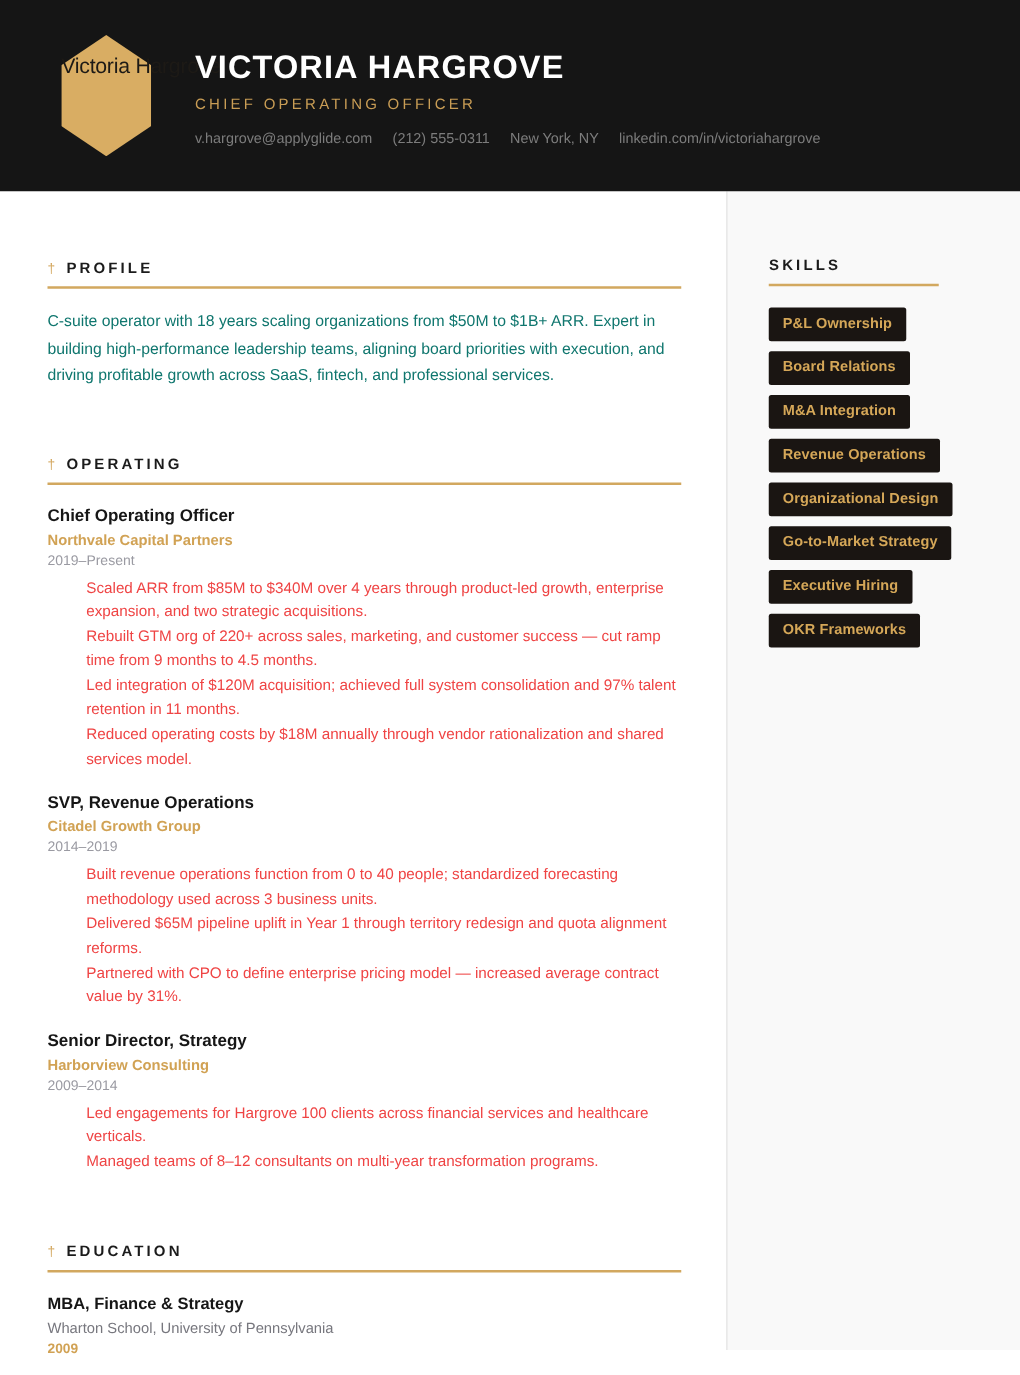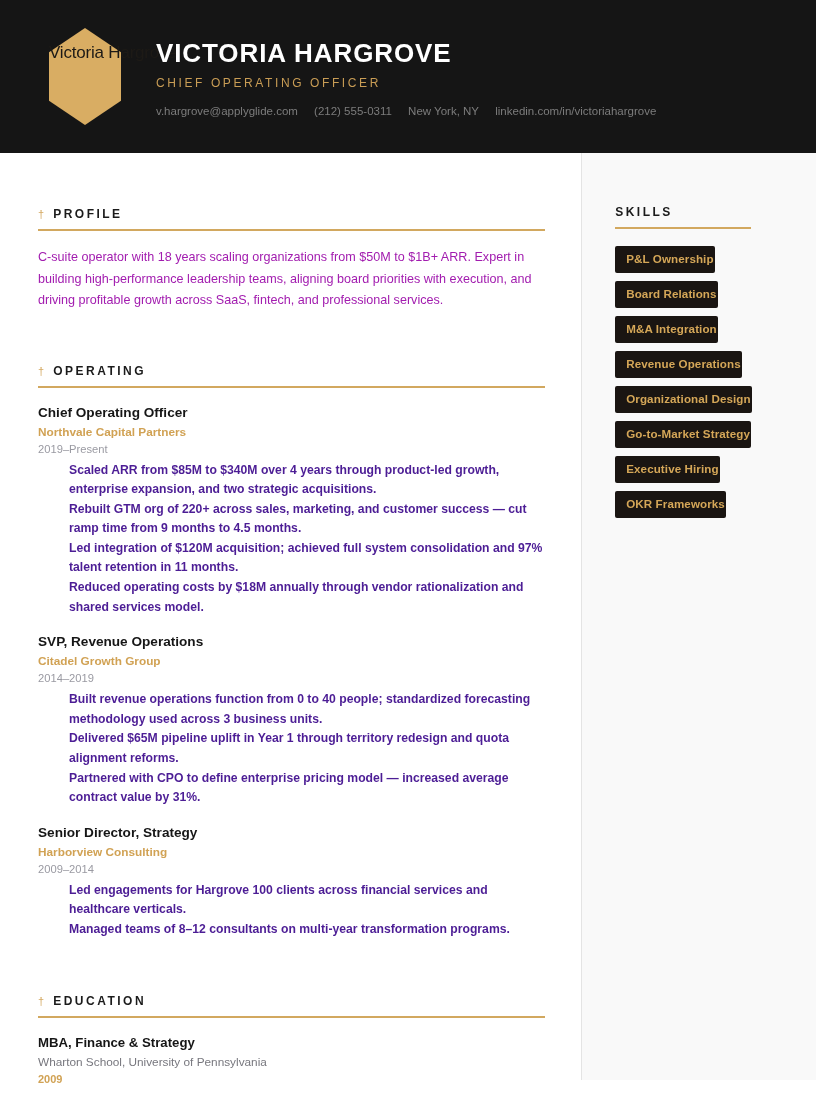--- a/index.html
+++ b/index.html
@@ -142,21 +142,21 @@
     margin-bottom: 16px;
   }
   .aside .sec-rule {
     margin-top: 8px;
     margin-bottom: 17px;
     width: 136px;
   }
 
   
   .profile-text {
-    color: #a21caf;
+    color: #0f766e;
     font-size: 12.6px;
     line-height: 21.5px;
     margin: 0 0 24px 0;
   }
 
   
   .job { margin-bottom: 16px; }
   .job:last-child { margin-bottom: 0; }
   .job-title {
     color: #161616;
@@ -177,25 +177,24 @@
     font-size: 11.2px;
     line-height: 14px;
     margin: 0 0 5px 0;
   }
   .bullets {
     list-style: none;
     margin: 0;
     padding: 0 0 0 31px;
   }
   .bullets li {
-    color: #4c1d95;
+    color: #ef4444;
     font-size: 12.2px;
     line-height: 19.6px;
     margin: 0;
-    font-weight: bold;
   }
   .exp-block { margin-bottom: 26px; }
 
   
   .edu { margin-bottom: 17px; }
   .edu:last-child { margin-bottom: 0; margin-left: 23px; }
   .edu-degree {
     color: #161616;
     font-size: 13.2px;
     font-weight: 700;
@@ -223,21 +222,21 @@
     align-items: flex-start;
     gap: 8px;
   }
   .chip {
     background: #1a1512;
     color: #d5a758;
     font-size: 11.6px;
     font-weight: 700;
     letter-spacing: 0.1px;
     line-height: 14px;
-    padding: 6px 1px 7px 11px;
+    padding: 6px 11px 7px 11px;
     border-radius: 2px;
     white-space: nowrap;
   }
 </style>
 </head>
 <body>
 
 <div class="page">
 
   <div class="header">

